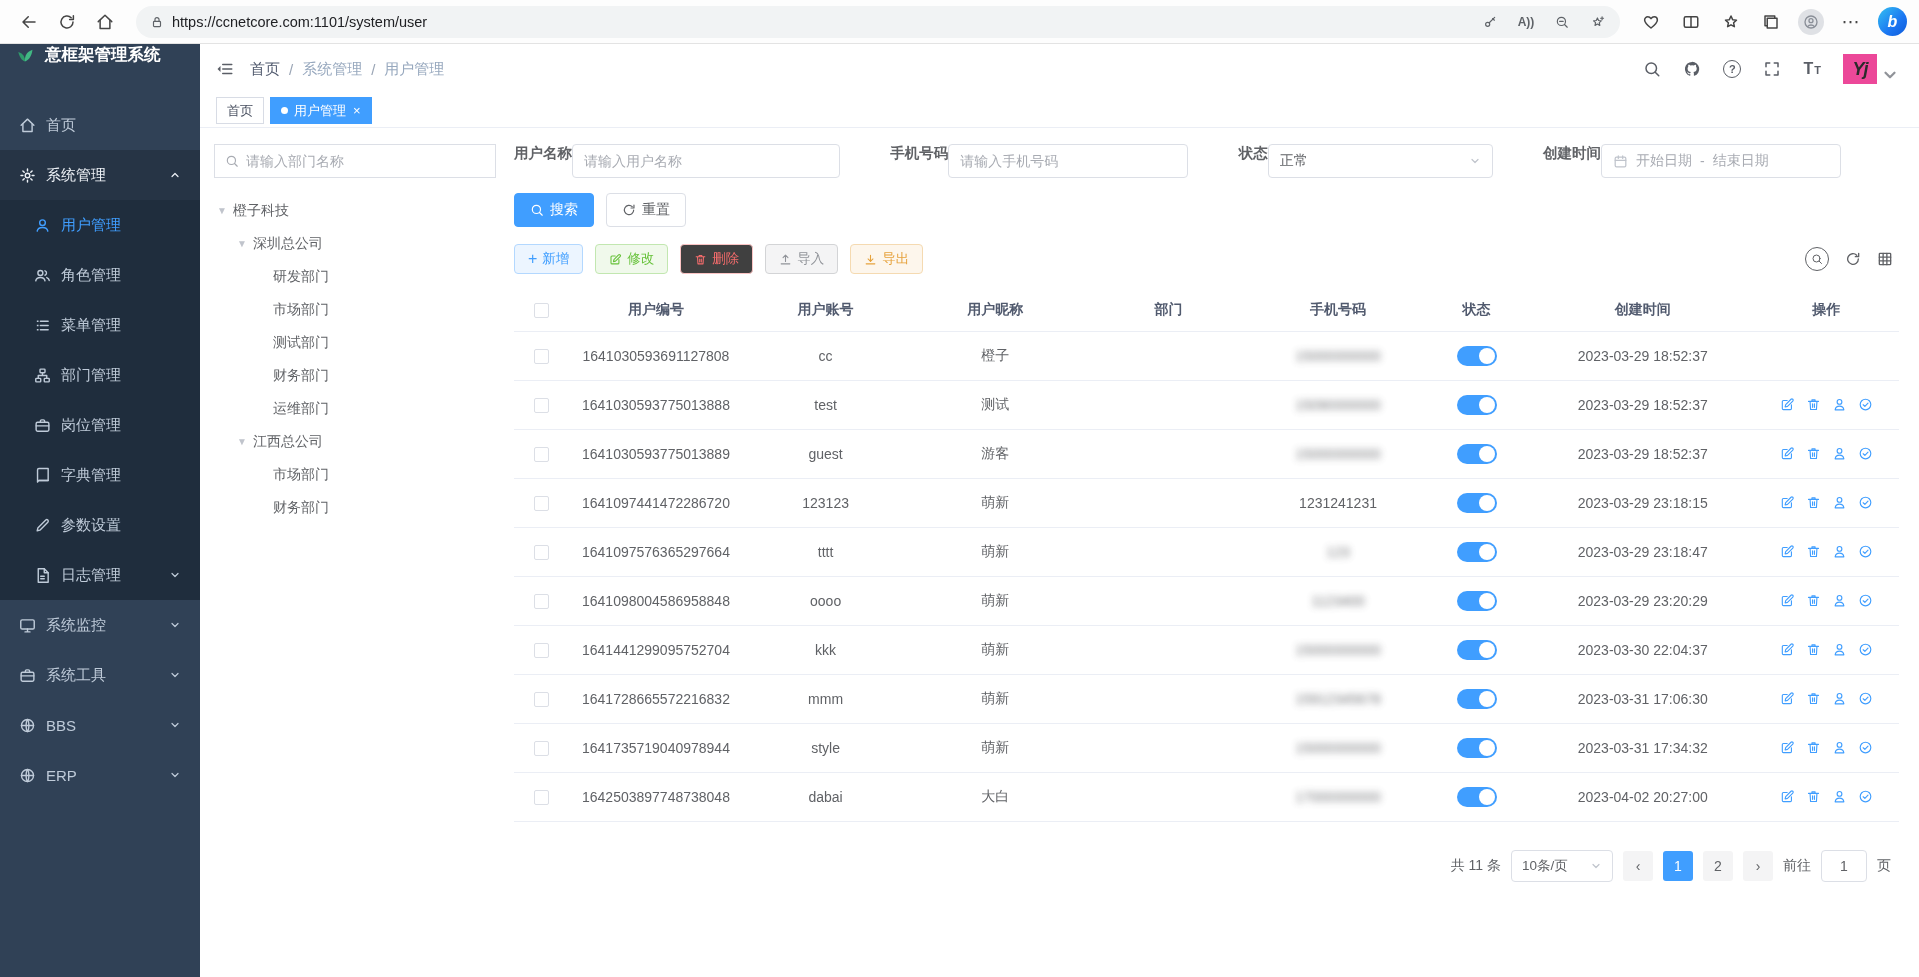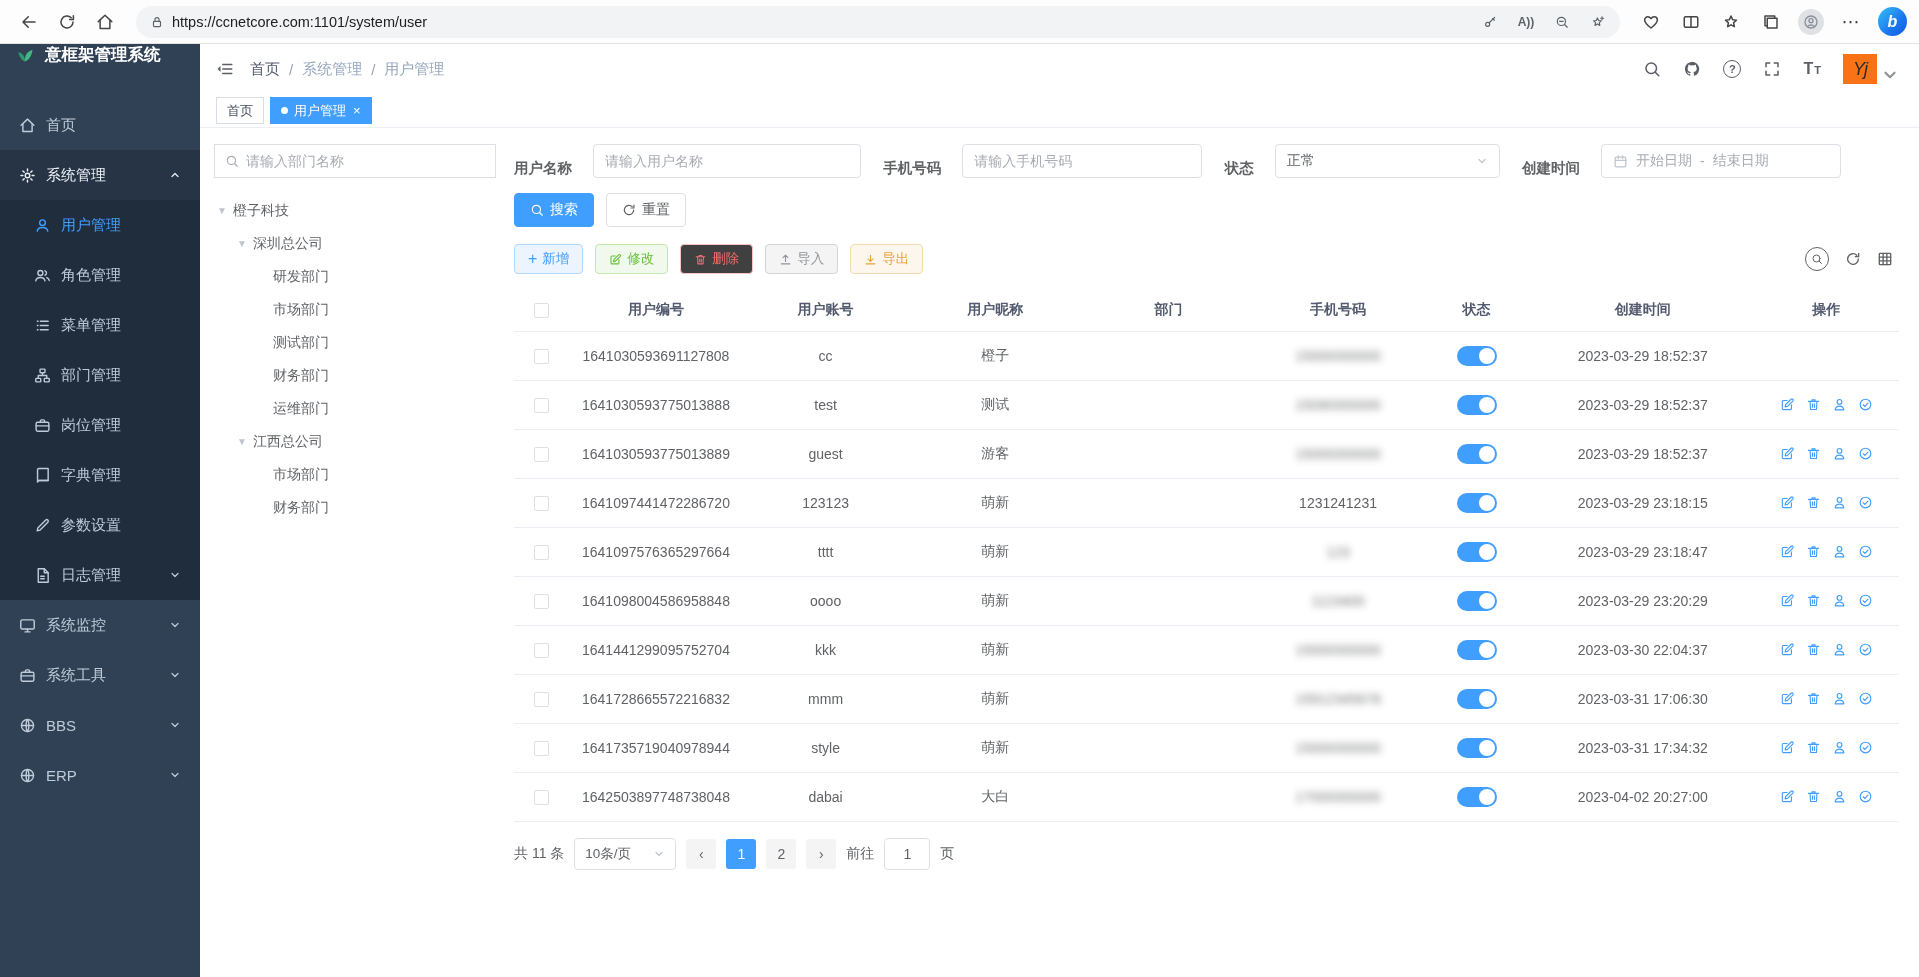--- a/index.html
+++ b/index.html
@@ -43,21 +43,21 @@
   .topbar .i{width:18px;height:18px}
   .crumb{display:flex;align-items:center;gap:9px;font-size:15px}
   .crumb .c0{color:#515a6e}
   .crumb .sep{color:#9aa5b5}
   .crumb .c{color:#97a8be}
   .topbar-right{margin-left:auto;display:flex;align-items:center;gap:22px;color:#5a5e66}
   .qmark{width:18px;height:18px;border:1.7px solid currentColor;border-radius:50%;font-size:11px;font-weight:700;display:flex;align-items:center;justify-content:center}
   .fontsize{font-weight:700;display:flex;align-items:baseline;gap:1px}
   .fontsize .t1{font-size:16px}.fontsize .t2{font-size:11px}
   .avatar-wrap{display:flex;align-items:flex-end;gap:4px;cursor:pointer}
-  .avatar{width:34px;height:30px;display:flex;align-items:center;justify-content:center;font-weight:400;font-style:italic;font-size:18px;letter-spacing:-1px;color:#2b2b2b;background:#f97316}
+  .avatar{width:34px;height:30px;display:flex;align-items:center;justify-content:center;font-weight:700;font-style:italic;font-size:18px;letter-spacing:-1px;color:#2b2b2b;background:#ec4899}
   .avatar-caret{width:10px;height:10px;color:#909399;stroke-width:3}
 
   
   .tabbar{height:34px;display:flex;align-items:center;gap:6px;padding:0 16px;border-bottom:1px solid #ebeef5;background:#fff}
   .tab{height:27px;padding:0 10px;border:1px solid #d8dce5;background:#fff;color:#495060;font-size:13px;display:flex;align-items:center;gap:6px;cursor:pointer}
   .tab.active{background:var(--accent,#409eff);border-color:var(--accent,#409eff);color:#fff}
   .tabdot{width:7px;height:7px;border-radius:50%;background:#fff}
   .tabx{font-size:13px;margin-left:1px;cursor:pointer}
 
   
@@ -68,21 +68,21 @@
   .tsearch input{border:0;outline:0;flex:1;font-size:14px;color:#606266;background:transparent}
   .tsearch input::placeholder{color:#a8abb2}
   .tree{margin-top:16px;font-size:14px;color:#606266}
   .tn{height:33px;display:flex;align-items:center;gap:3px;cursor:pointer}
   .tn .car{width:16px;flex:none;color:#c0c4cc;font-size:10px;text-align:center}
   .tn.lv1{padding-left:20px}
   .tn.lv2{padding-left:40px}
 
   .mainpanel{flex:1;min-width:0;display:flex;flex-direction:column}
   .filters{display:flex;align-items:center;justify-content:space-between;padding-right:58px}
-  .fg{display:flex;align-items:flex-end;gap:21px}
+  .fg{display:flex;align-items:flex-start;gap:0}
   .flabel{font-weight:700;color:#606266;font-size:14.5px;white-space:nowrap}
   .fbox{height:34px;border:1px solid #dcdfe6;border-radius:4px;display:flex;align-items:center;padding:0 11px;font-size:14px;color:#606266;background:#fff}
   .fbox input{border:0;outline:0;width:100%;font-size:14px;color:#606266}
   .fbox input::placeholder{color:#a8abb2}
   .w-username{width:268px}.w-phone{width:240px}
   .w-status{width:225px;justify-content:space-between;cursor:pointer}
   .w-date{width:240px;gap:8px;color:#a8abb2;cursor:pointer}
   .caret12{width:12px;height:12px;color:#c0c4cc;stroke-width:2.4}
   .cal{width:15px;height:15px;color:#c0c4cc}
 
@@ -110,21 +110,21 @@
   .grid th{height:42px;font-size:14px;color:#515a6e;font-weight:700;border-bottom:1px solid #ebeef5;text-align:center;white-space:nowrap}
   .grid td{height:49px;font-size:14px;color:#606266;border-bottom:1px solid #ebeef5;text-align:center;white-space:nowrap}
   .cb{width:15px;height:15px;border:1px solid #dcdfe6;border-radius:2px;display:inline-block;background:#fff;vertical-align:middle;cursor:pointer}
   .switch{width:40px;height:20px;border-radius:10px;background:var(--accent,#409eff);display:inline-block;position:relative;vertical-align:middle;cursor:pointer}
   .switch::after{content:"";position:absolute;right:2px;top:2px;width:16px;height:16px;border-radius:50%;background:#fff}
   .blurred{filter:blur(3.5px);opacity:.85}
   .acts{display:flex;justify-content:center;gap:11px;color:var(--accent,#409eff)}
   .acts .i{width:15px;height:15px;stroke-width:1.8;cursor:pointer}
 
   
-  .pager{margin-top:16px;display:flex;align-items:center;gap:10px;font-size:14px;color:#606266;padding-right:8px}
+  .pager{margin-top:28px;display:flex;justify-content:flex-end;align-items:center;gap:10px;font-size:14px;color:#606266;padding-right:8px}
   .psel{width:102px;height:32px;border:1px solid #dcdfe6;border-radius:4px;display:flex;align-items:center;justify-content:space-between;padding:0 10px;font-size:13.5px;cursor:pointer}
   .pbtn{min-width:30px;height:30px;border-radius:3px;background:#f4f4f5;display:flex;align-items:center;justify-content:center;font-size:14px;color:#606266;cursor:pointer}
   .pbtn.on{background:var(--accent,#409eff);color:#fff}
   .goto{width:46px;height:32px;border:1px solid #dcdfe6;border-radius:4px;display:flex;align-items:center;justify-content:center}
   .goto input{width:100%;border:0;outline:0;text-align:center;font-size:14px;color:#606266}
 </style>
 </head>
 <body>
 
 <svg width="0" height="0" style="position:absolute" aria-hidden="true">

